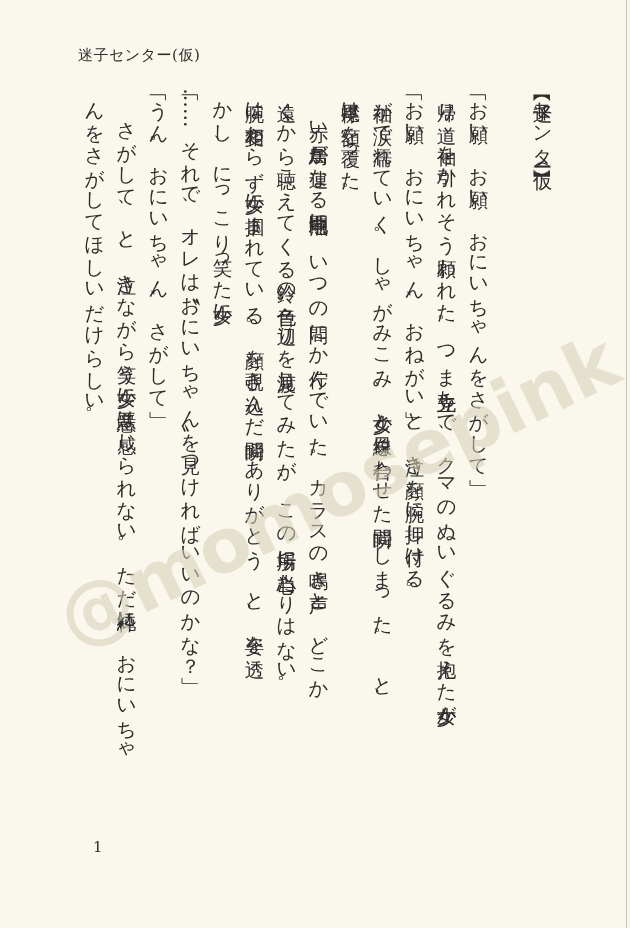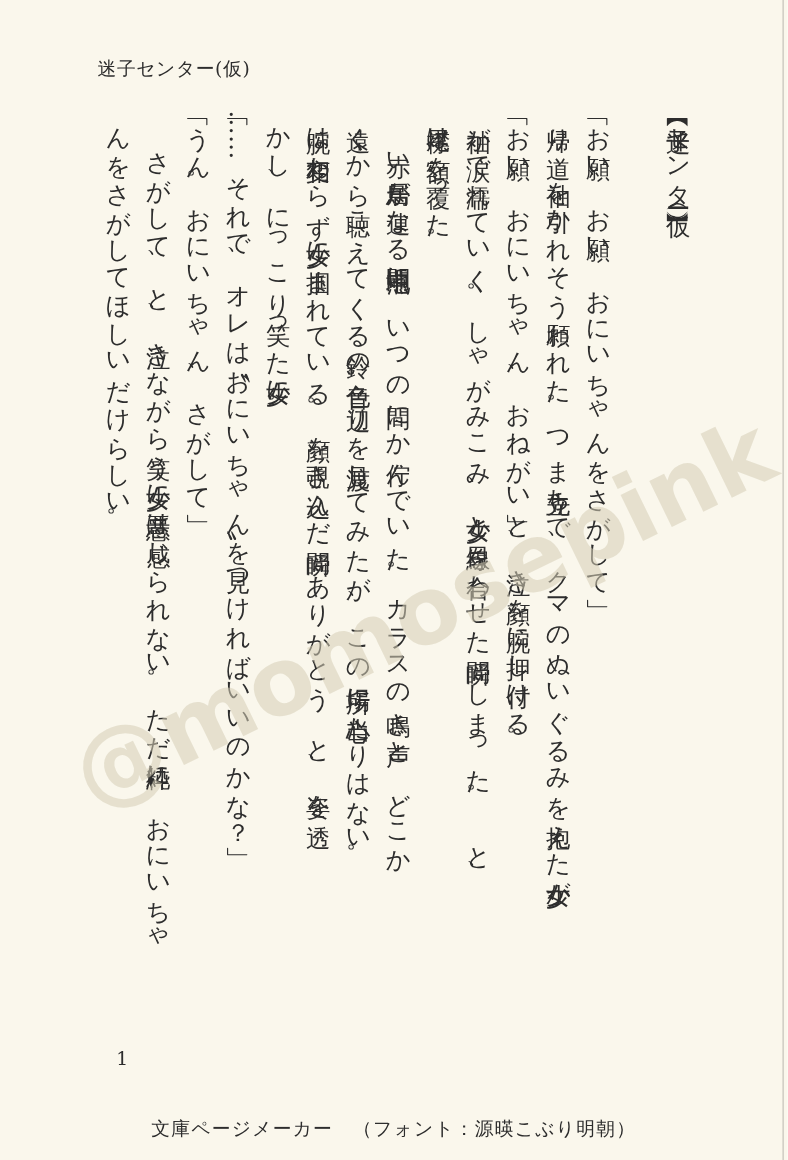--- a/index.html
+++ b/index.html
@@ -95,17 +95,16 @@
     <div class="column">「……それで、オレは〝おにいちゃん〟を見つければいいのかな？」</div>
     <div class="column">「うん。おにいちゃん、さがして」</div>
     <div class="column">　さがして、と、泣きながら笑う少女に悪意は感じられない。ただ純粋に、おにいちゃ</div>
     <div class="column">んをさがしてほしいだけらしい。</div>
   </div>
 
   <div class="watermark">@momosepink</div>
 
   <div class="page-number">1</div>
 
-  <div class="footer">文庫ページメーカー　（フォント：源暎こぶり明朝）</div>
 
   <div class="edge-line"></div>
 
 </div>
 
 </body></html>

